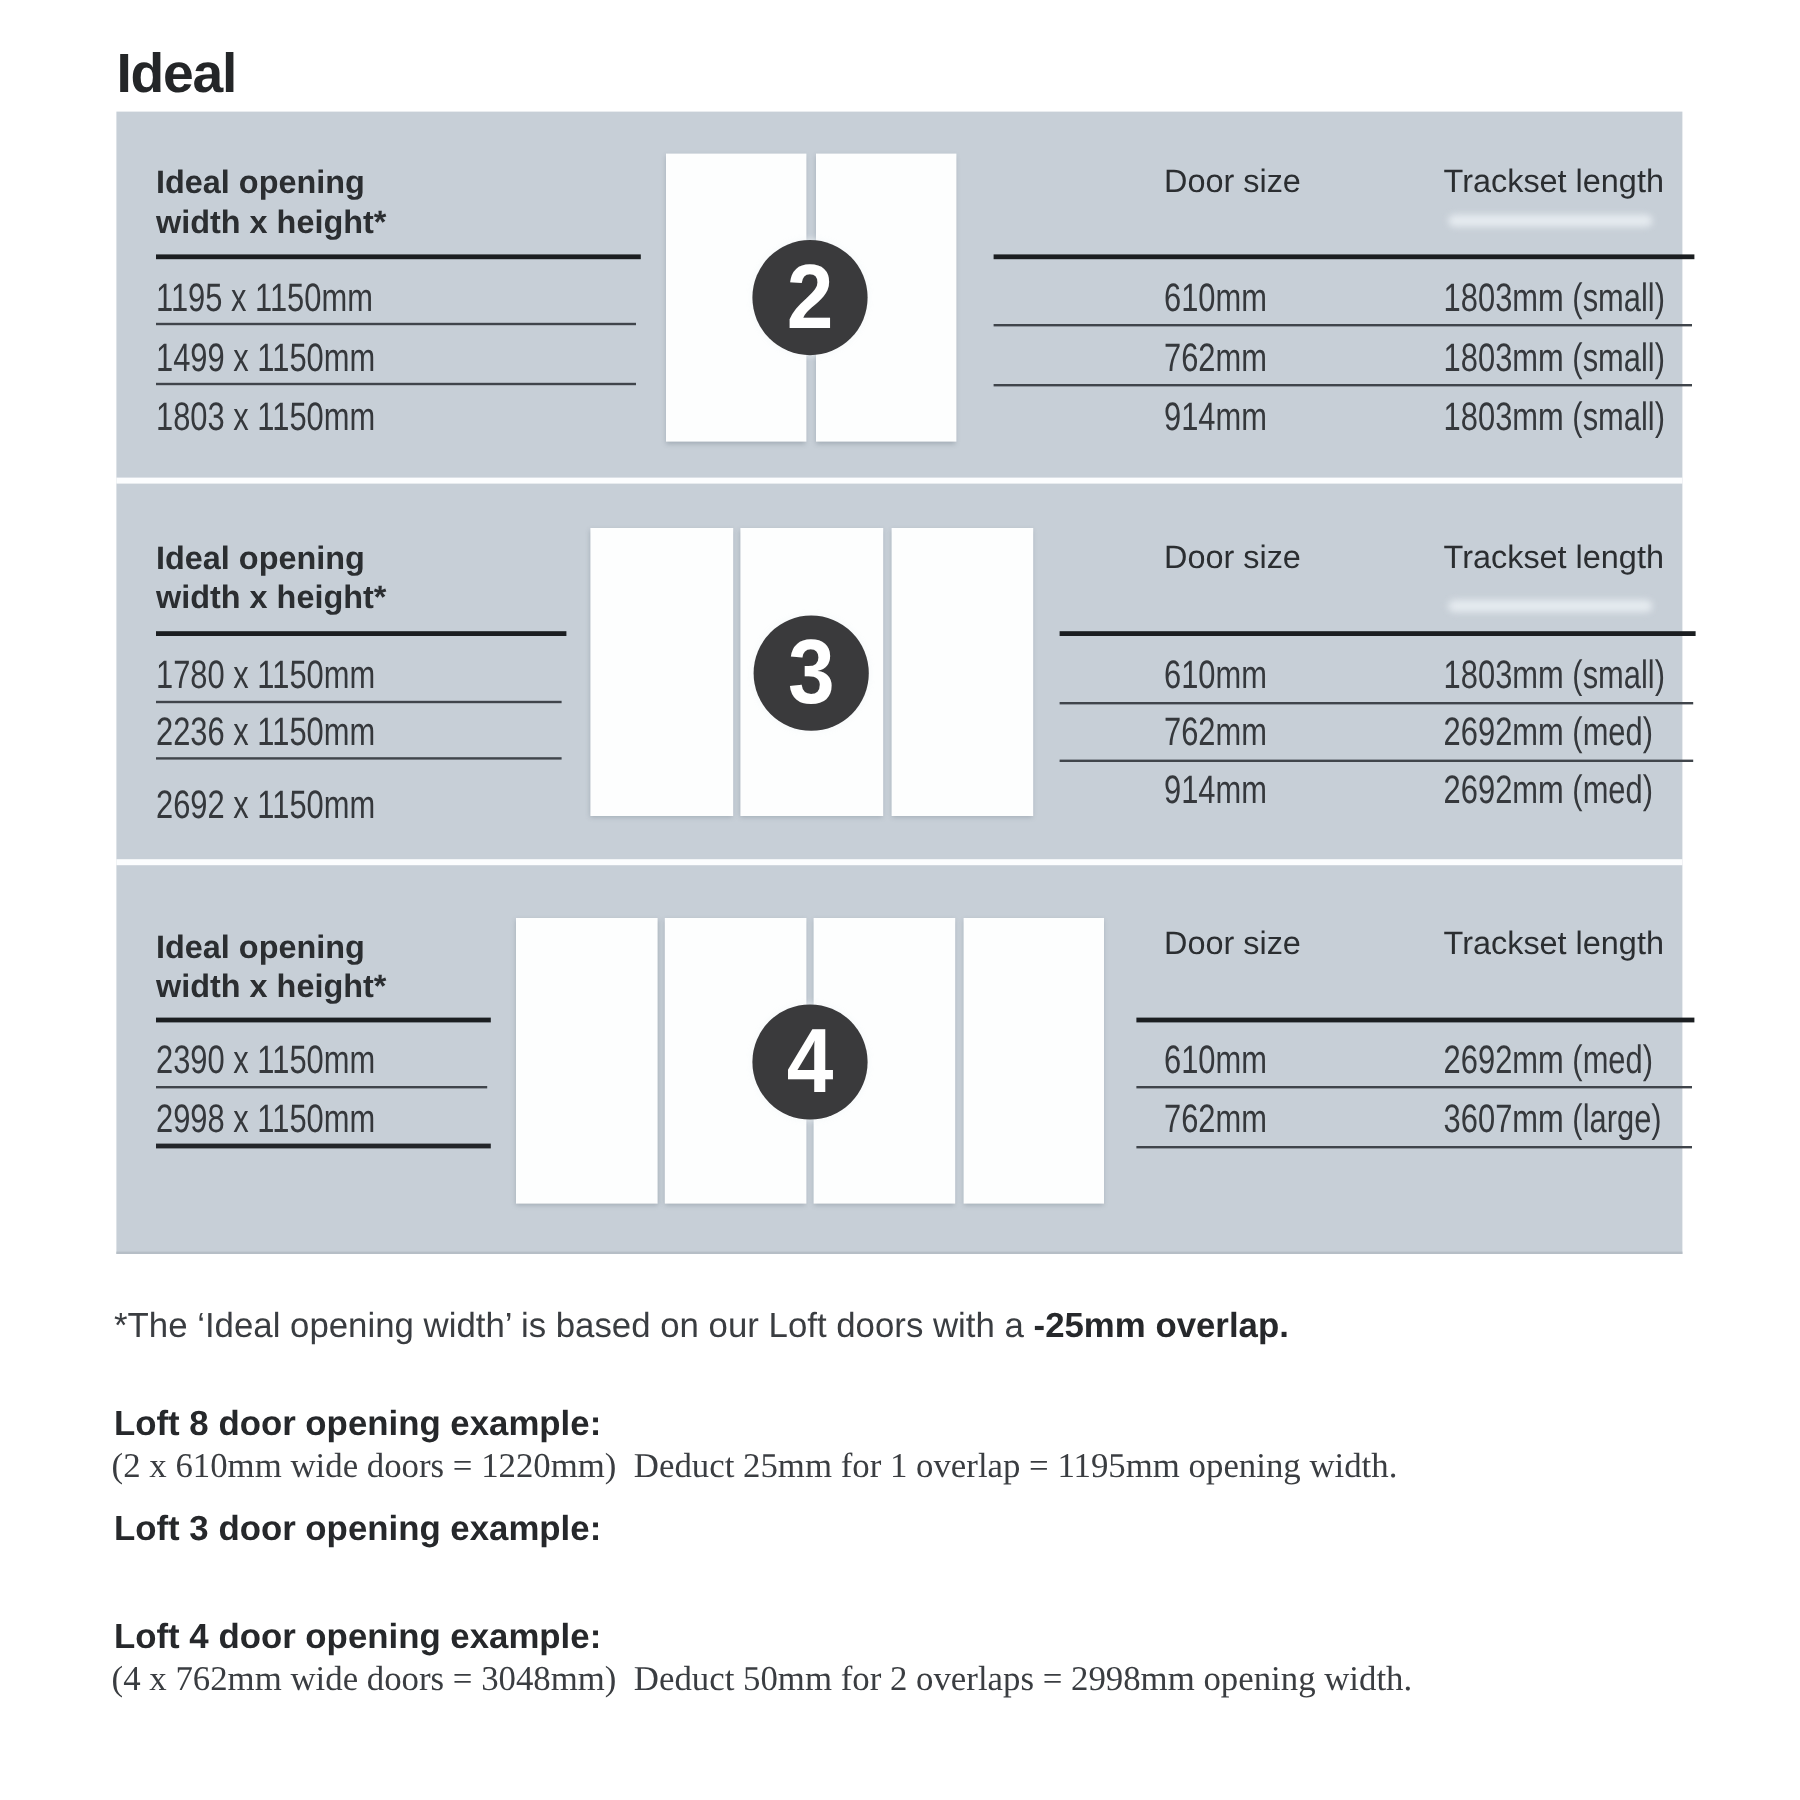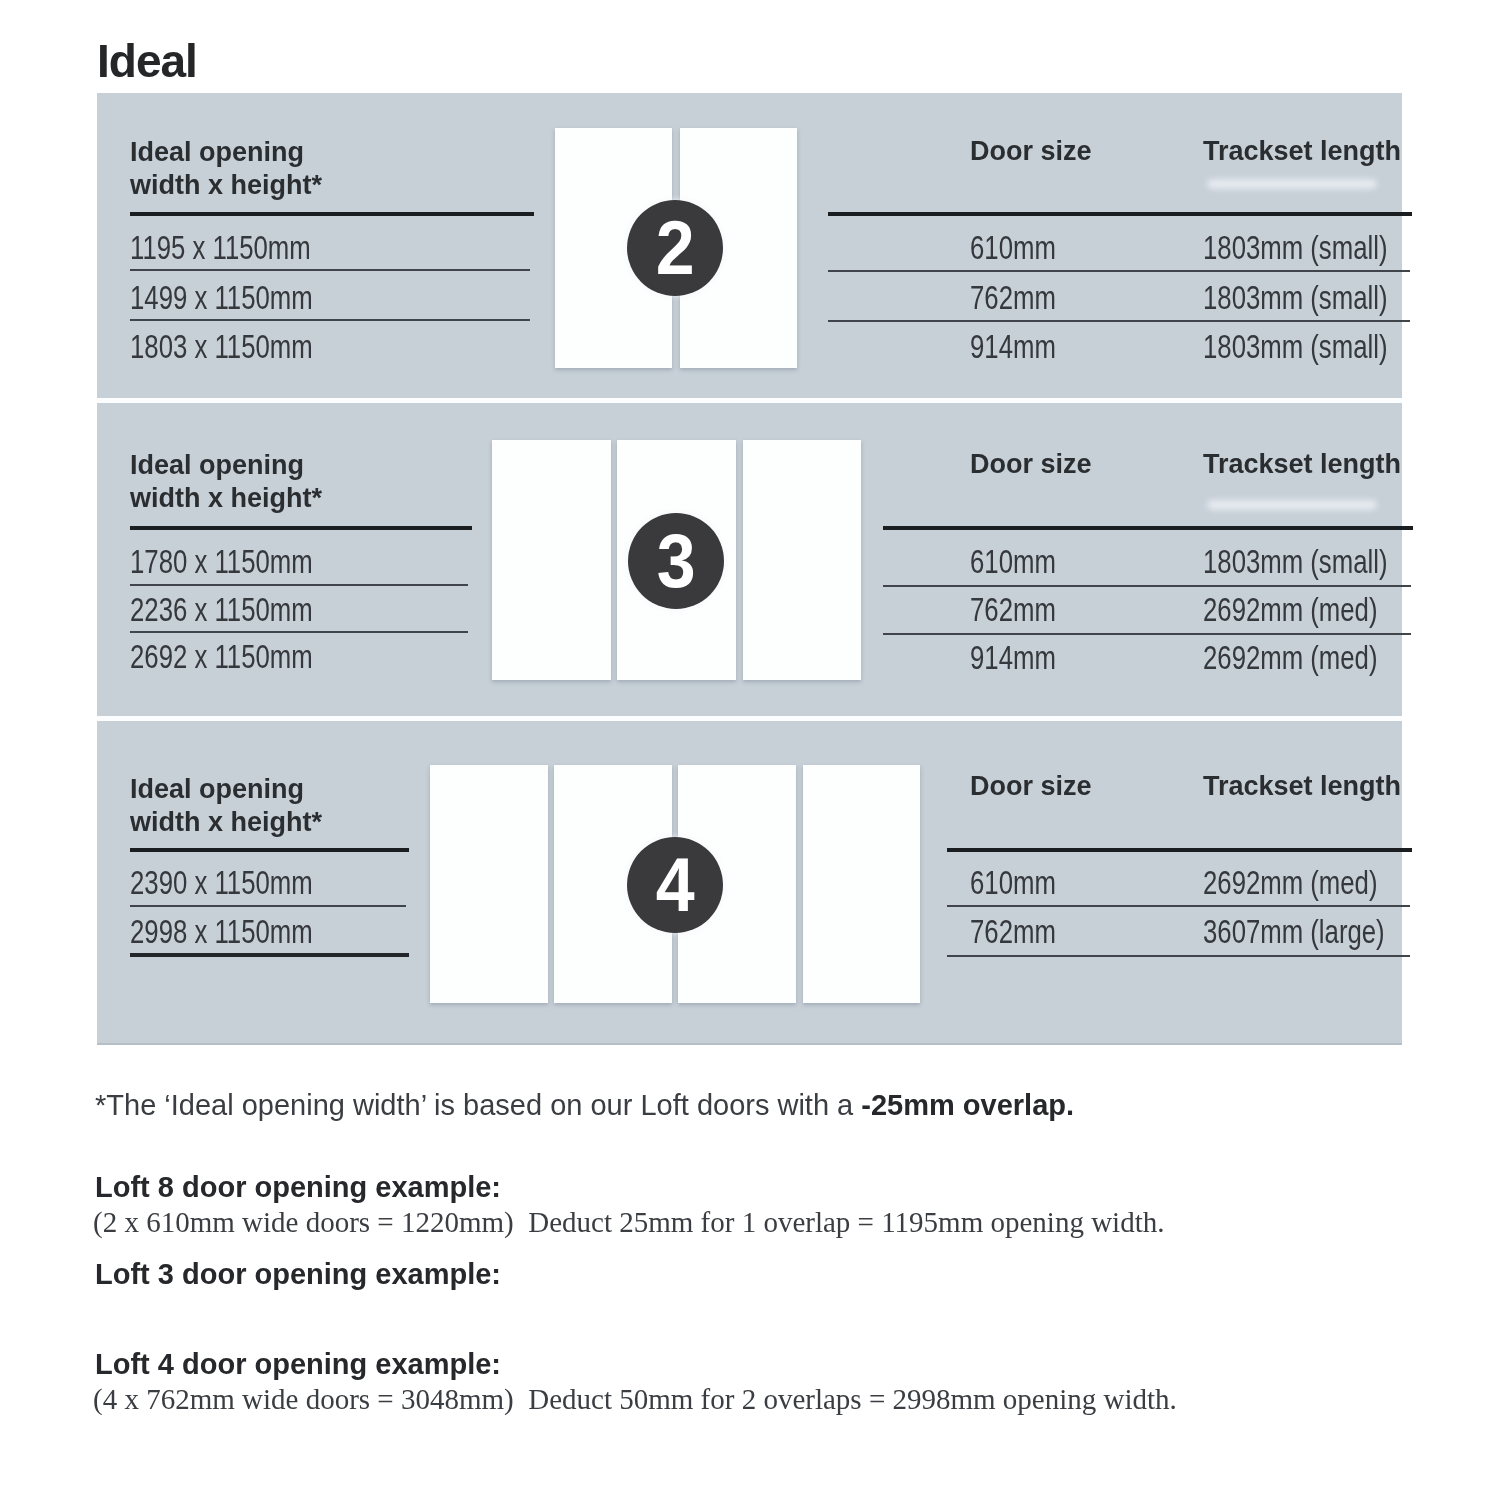--- a/index.html
+++ b/index.html
@@ -13,21 +13,21 @@
   }
   .panel{
     position:absolute;left:97px;top:93px;width:1305px;height:950px;
     background:#c7cfd7;border-bottom:2px solid #b6bec6;
   }
   .sec{position:absolute;inset:0;margin-left:20px;}
   .sec-divider{position:absolute;left:0;width:100%;height:5px;background:#fcfdfe;}
   .open-hdr{
     position:absolute;font-size:27px;font-weight:bold;line-height:33px;color:#2b2e31;
   }
-  .th{position:absolute;font-size:27px;font-weight:bold;color:#2b2e31;white-space:nowrap;}
+  .th{position:absolute;font-size:27px;font-weight:normal;color:#2b2e31;white-space:nowrap;}
   .thick{position:absolute;height:4px;background:#1b1e21;}
   .thin{position:absolute;height:2px;background:#40454b;}
   .thin.final{background:#23262a;}
   .cell{position:absolute;font-size:33px;line-height:33px;color:#35383c;white-space:nowrap;}
   .num{
     display:inline-block;transform:scaleX(0.78);transform-origin:left center;white-space:nowrap;
   }
   .door{
     position:absolute;background:#fdfefe;
     box-shadow:0 2px 4px rgba(95,108,120,0.35);
@@ -105,21 +105,21 @@
       <div class="open-hdr" style="left:13px;top:356px">
         <div>Ideal opening</div>
         <div>width x height*</div>
       </div>
       <div class="thick" style="left:13px;top:433px;width:342px"></div>
 
       <div class="cell" style="left:13px;top:452px"><span class="num">1780 x 1150mm</span></div>
       <div class="thin" style="left:13px;top:491px;width:338px"></div>
       <div class="cell" style="left:13px;top:500px"><span class="num">2236 x 1150mm</span></div>
       <div class="thin" style="left:13px;top:538px;width:338px"></div>
-      <div class="cell" style="left:13px;top:547px"><span class="num">2692 x 1150mm</span></div>
+      <div class="cell" style="left:13px;top:561px"><span class="num">2692 x 1150mm</span></div>
 
       <div class="door" style="left:375px;top:347px;width:119px;height:240px"></div>
       <div class="door" style="left:500px;top:347px;width:119px;height:240px"></div>
       <div class="door" style="left:626px;top:347px;width:118px;height:240px"></div>
       <div class="badge" style="left:511px;top:420px">
           <span>3</span>
         </div>
 
       <div class="th" style="left:853px;top:356px">Door size</div>
       <div class="th" style="left:1086px;top:356px">Trackset length</div>

